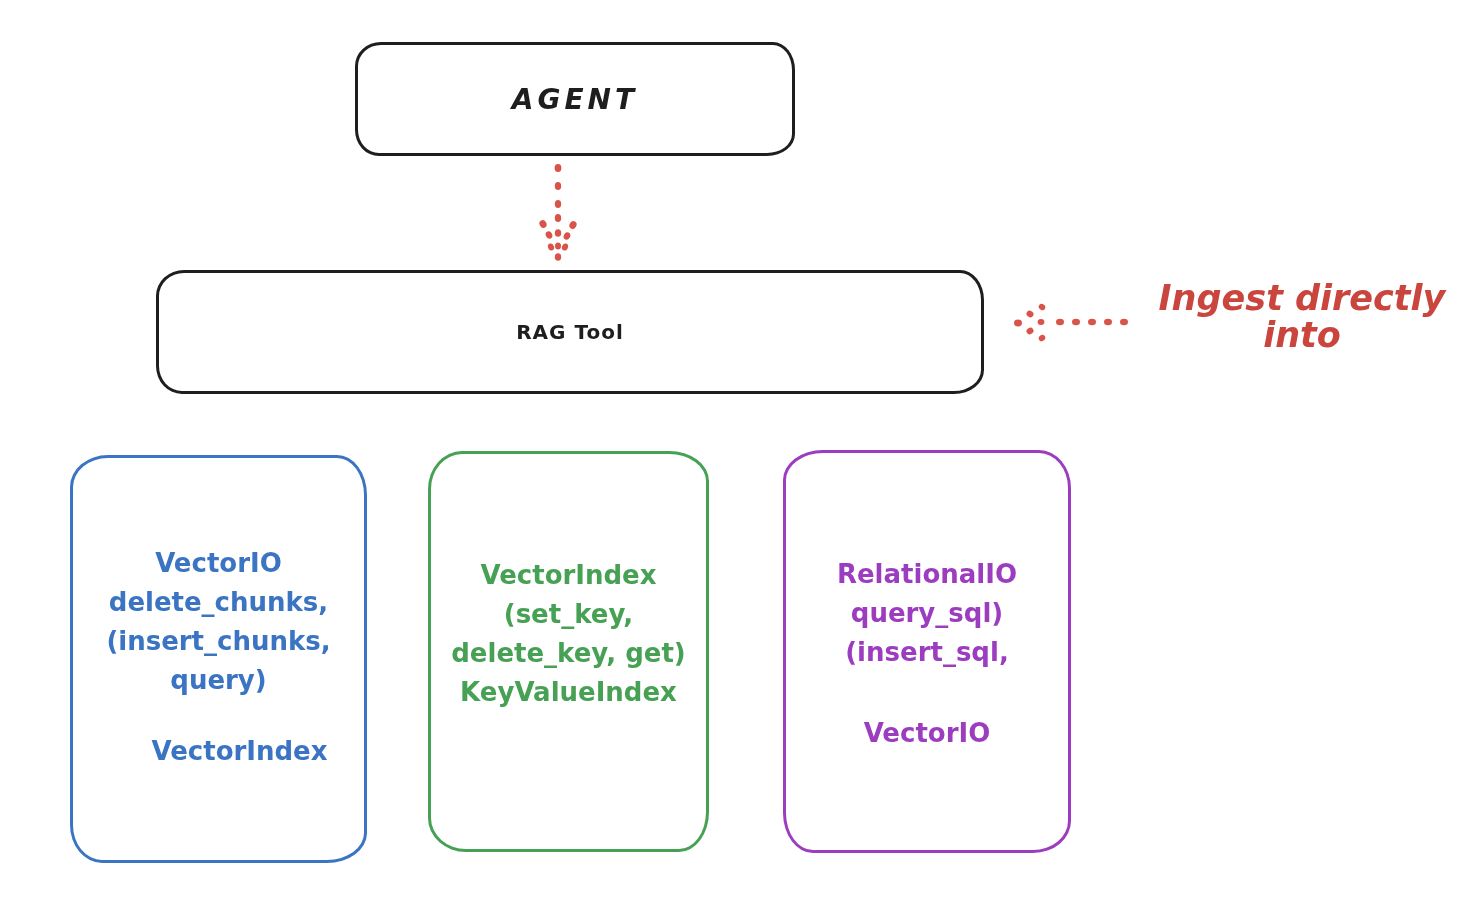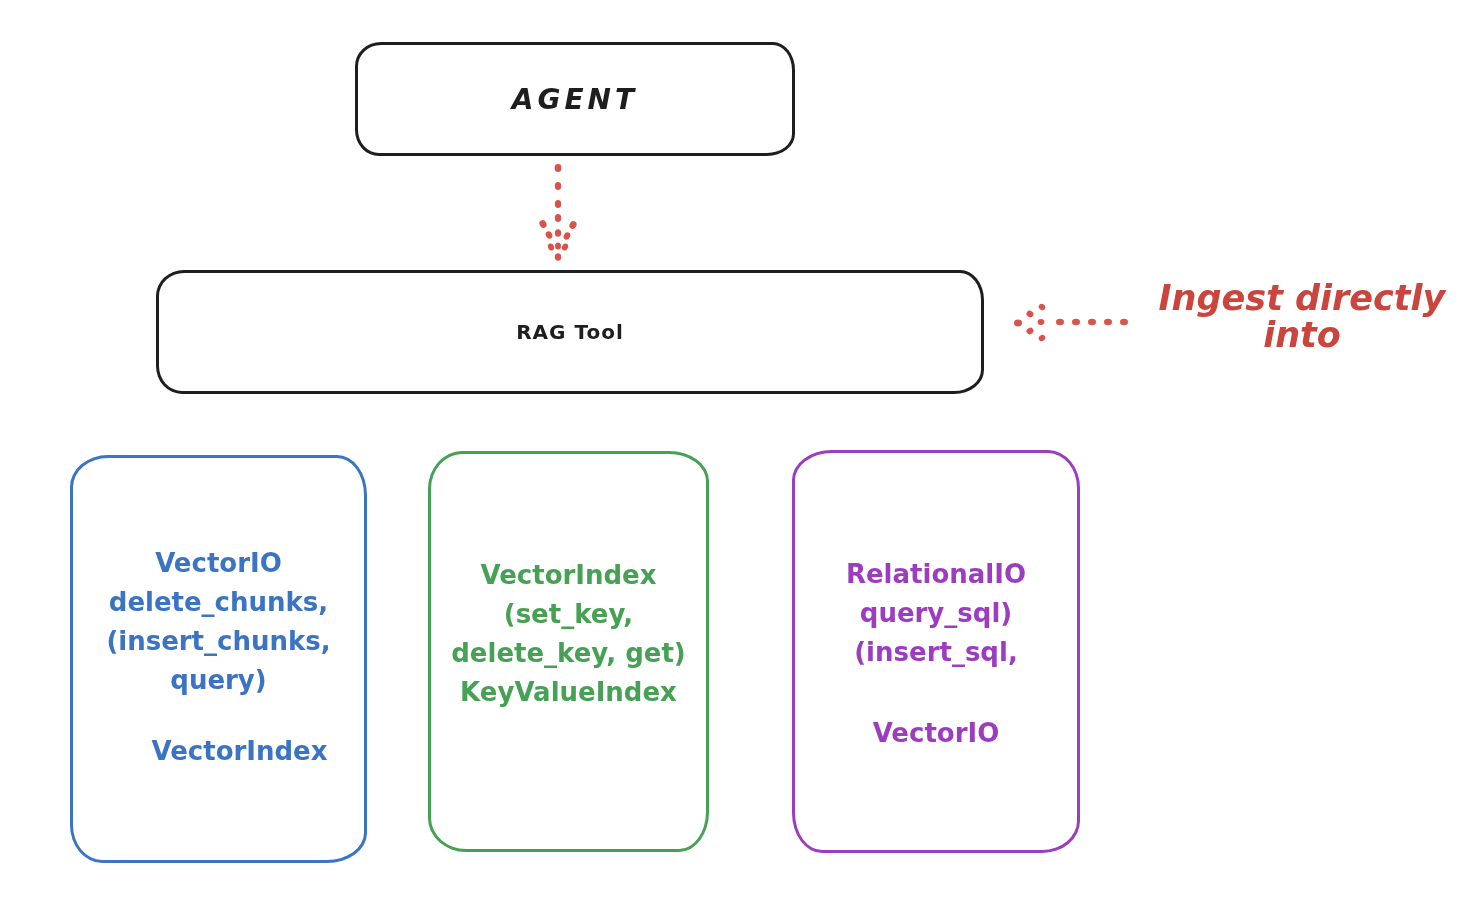--- a/index.html
+++ b/index.html
@@ -74,21 +74,20 @@
   .box-keyvalueio {
     left: 428px; top: 451px; width: 281px; height: 401px;
     border-radius: 34px 40px 30px 38px / 38px 30px 40px 34px;
     padding-top: 102px;
   }
   .box-keyvalueio .index-label { }
   .box-relationalio {
     left: 783px; top: 450px; width: 288px; height: 403px;
     border-radius: 40px 32px 38px 30px / 30px 38px 32px 40px;
     padding-top: 102px;
-    margin-left: 9px;
   }
   .box-relationalio .index-label { margin-top: 42px; }
 </style>
 </head>
 <body>
 
 <div class="canvas">
 
   <div class="sketch-box box-agent">
     <span class="label">AGENT</span>

